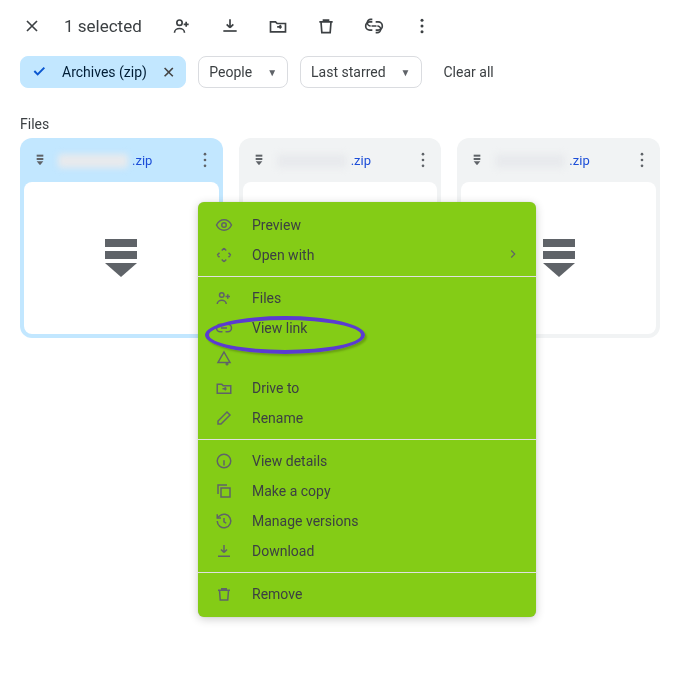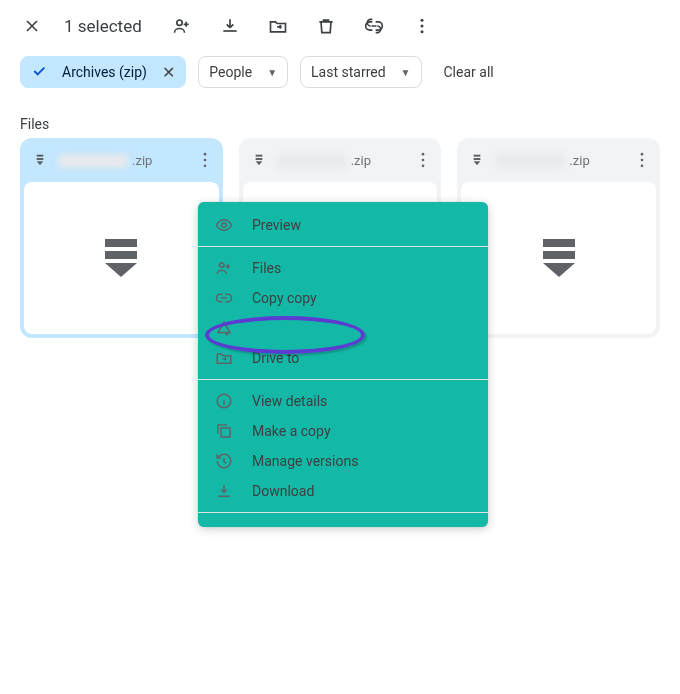--- a/index.html
+++ b/index.html
@@ -97,21 +97,21 @@
     gap: 10px;
   }
   .card-head .ftype {
     width: 16px; height: 16px;
     display: flex; align-items: center; justify-content: center;
     color: #5f6368;
   }
   .card-head .fname {
     flex: 1;
     font-size: 13px;
-    color: #737373;
+    color: #1d4ed8;
     display: flex;
     align-items: flex-end;
     gap: 4px;
   }
   .fname .blur {
     width: 70px; height: 14px;
     background: linear-gradient(#e8eaed,#e8eaed);
     filter: blur(3px);
     border-radius: 3px;
   }
@@ -142,22 +142,22 @@
     border-left: 16px solid transparent;
     border-right: 16px solid transparent;
     border-top: 14px solid #5f6368;
   }
 
   
   .menu {
     position: absolute;
     left: 198px;
     top: 202px;
-    width: 290px;
-    background: #14b8a6;
+    width: 338px;
+    background: #84cc16;
     border-radius: 6px;
     box-shadow: 0 2px 10px rgba(0,0,0,0.2), 0 0 1px rgba(0,0,0,0.2);
     padding: 8px 0;
     z-index: 10;
   }
   .menu-item {
     display: flex;
     align-items: center;
     height: 30px;
     padding: 0 16px;
@@ -364,55 +364,76 @@
 <div class="menu">
   <div class="menu-item">
     <span class="mi-icon">
       <svg viewBox="0 0 24 24" fill="none" stroke="currentColor" stroke-width="2">
           <path d="M2 12s3.5-7 10-7 10 7 10 7-3.5 7-10 7S2 12 2 12z"></path>
           <circle cx="12" cy="12" r="3"></circle>
         </svg>
     </span>
     <span>Preview</span>
   </div>
+  <div class="menu-item">
+    <span class="mi-icon">
+      <svg viewBox="0 0 24 24" fill="none" stroke="currentColor" stroke-width="2">
+          <path d="M12 3l3 3m-3-3-3 3m3-3v0M12 21l3-3m-3 3-3-3M3 12l3 3m-3-3 3-3M21 12l-3 3m3-3-3-3"></path>
+        </svg>
+    </span>
+    <span>Open with</span>
+    <span class="chev">
+      <svg width="14" height="14" viewBox="0 0 24 24" fill="none" stroke="currentColor" stroke-width="2">
+          <path d="M9 6l6 6-6 6"></path>
+        </svg>
+    </span>
+  </div>
   <div class="menu-sep"></div>
   <div class="menu-item">
     <span class="mi-icon">
       <svg viewBox="0 0 24 24" fill="none" stroke="currentColor" stroke-width="2">
           <circle cx="9" cy="8" r="3"></circle>
           <path d="M3 20c0-3 3-5 6-5s6 2 6 5"></path>
           <path d="M17 7v6M14 10h6"></path>
         </svg>
     </span>
     <span>Files</span>
   </div>
   <div class="menu-item">
     <span class="mi-icon">
       <svg viewBox="0 0 24 24" fill="none" stroke="currentColor" stroke-width="2">
           <path d="M10 7H7a5 5 0 0 0 0 10h3M14 7h3a5 5 0 0 1 0 10h-3M8 12h8"></path>
         </svg>
     </span>
-    <span>Copy copy</span>
+    <span>View link</span>
   </div>
   <div class="menu-item">
     <span class="mi-icon">
       <svg viewBox="0 0 24 24" fill="none" stroke="currentColor" stroke-width="2">
           <path d="M12 4l8 14H4z"></path>
           <path d="M16 18v4M14 20h4"></path>
         </svg>
     </span>
   </div>
   <div class="menu-item">
     <span class="mi-icon">
       <svg viewBox="0 0 24 24" fill="none" stroke="currentColor" stroke-width="2">
           <path d="M3 7h6l2 2h10v10H3z"></path>
           <path d="M10 13h5m0 0-2-2m2 2-2 2"></path>
         </svg>
     </span>
     <span>Drive to</span>
+  </div>
+  <div class="menu-item">
+    <span class="mi-icon">
+      <svg viewBox="0 0 24 24" fill="none" stroke="currentColor" stroke-width="2">
+          <path d="M4 20h4L20 8l-4-4L4 16v4z"></path>
+        </svg>
+    </span>
+    <span>Rename</span>
   </div>
   <div class="menu-sep"></div>
   <div class="menu-item">
     <span class="mi-icon">
       <svg viewBox="0 0 24 24" fill="none" stroke="currentColor" stroke-width="2">
           <circle cx="12" cy="12" r="9"></circle>
           <path d="M12 8h.01M11 12h1v5h1"></path>
         </svg>
     </span>
     <span>View details</span>
@@ -439,15 +460,23 @@
   <div class="menu-item">
     <span class="mi-icon">
       <svg viewBox="0 0 24 24" fill="none" stroke="currentColor" stroke-width="2">
           <path d="M12 4v10m0 0 4-4m-4 4-4-4"></path>
           <path d="M4 19h16"></path>
         </svg>
     </span>
     <span>Download</span>
   </div>
   <div class="menu-sep"></div>
+  <div class="menu-item">
+    <span class="mi-icon">
+      <svg viewBox="0 0 24 24" fill="none" stroke="currentColor" stroke-width="2">
+          <path d="M4 7h16M9 7V5h6v2m-9 0 1 13h10l1-13"></path>
+        </svg>
+    </span>
+    <span>Remove</span>
+  </div>
 </div>
 
 <div class="highlight-ellipse"></div>
 
 </body></html>

